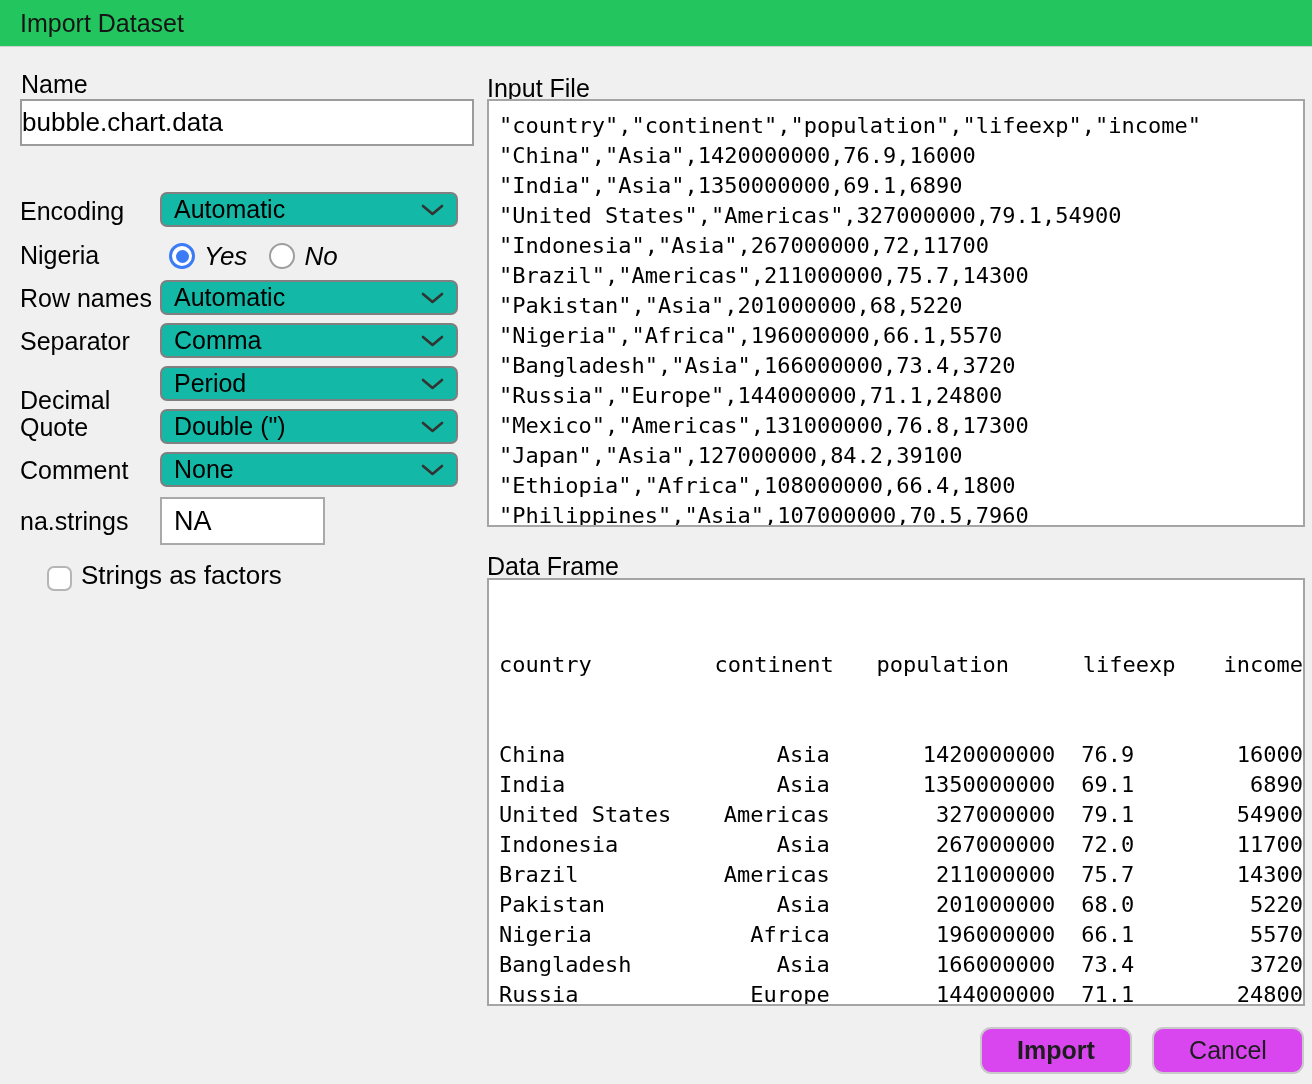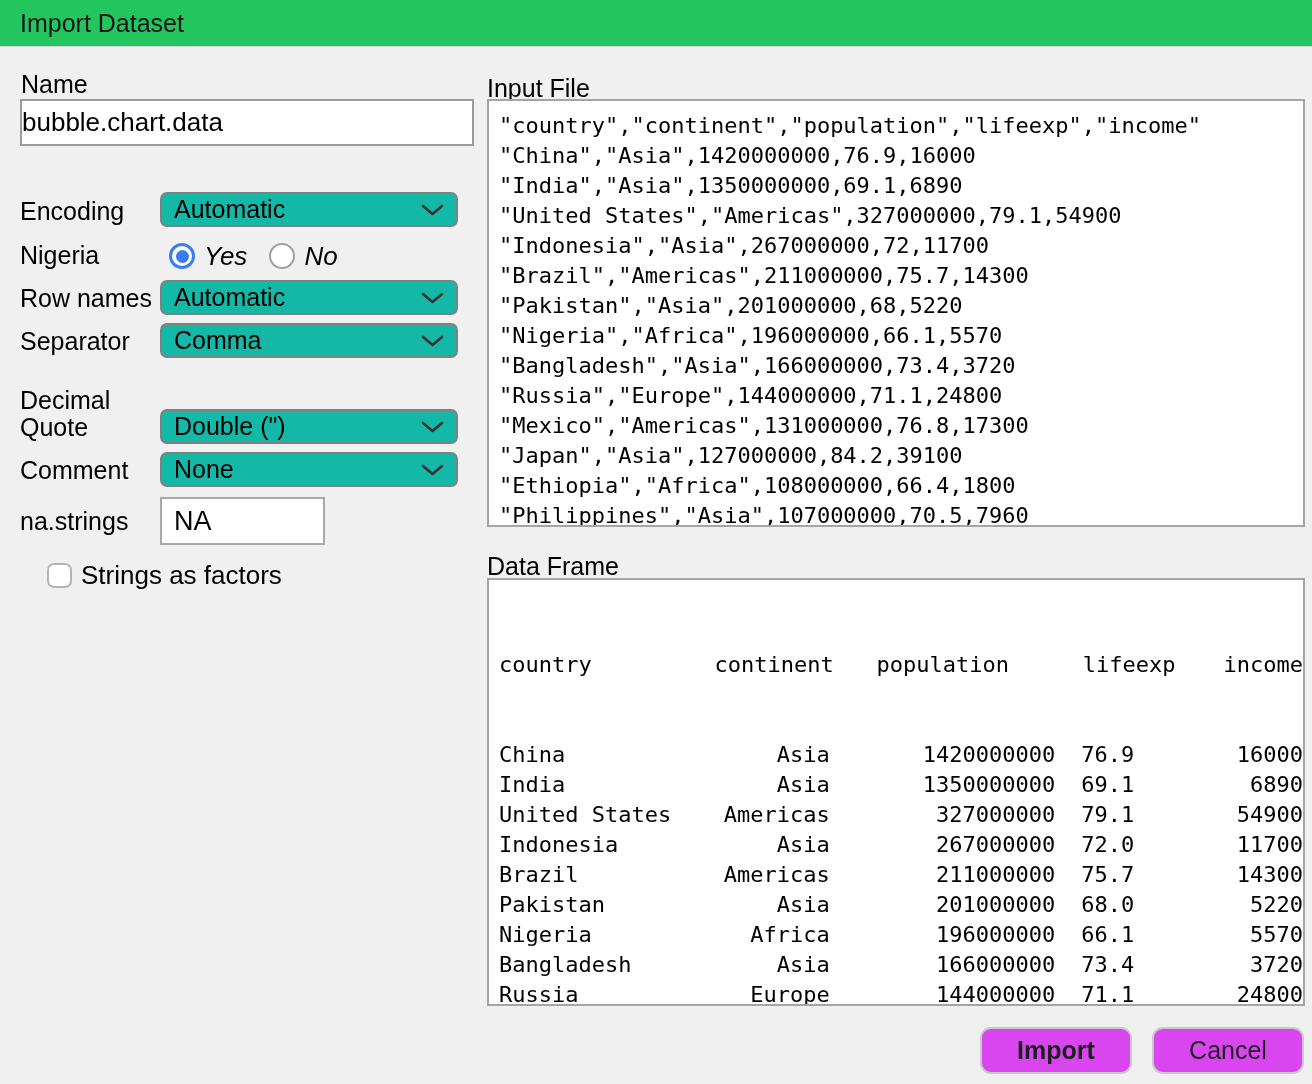--- a/index.html
+++ b/index.html
@@ -32,21 +32,21 @@
   .radio.checked::after{content:"";width:13px;height:13px;border-radius:50%;background:var(--accent,#3b7cf6);}
   .radio-label{font-size:26px;margin-left:9px;color:#000;font-style:italic;}
   .radio-gap{width:22px;}
 
   
   .na-input{position:absolute;left:160px;top:497px;width:165px;height:48px;box-sizing:border-box;
     border:2px solid #a9a9a9;background:#fff;font-size:27px;font-family:"Liberation Sans",sans-serif;
     padding:0 12px;color:#000;outline:none;}
 
   
-  .checkbox-row{position:absolute;left:27px;top:560px;display:flex;align-items:center;padding-left:20px;}
+  .checkbox-row{position:absolute;left:27px;top:560px;display:flex;align-items:flex-end;padding-left:20px;}
   .checkbox{width:25px;height:25px;border:2px solid #b5b5b5;border-radius:7px;background:#fff;
     box-sizing:border-box;}
   .checkbox-label{font-size:26px;margin-left:9px;color:#000;}
 
   
   .mono-box{position:absolute;left:487px;width:818px;height:428px;border:2px solid #a5a5a5;
     background:#fff;box-sizing:border-box;overflow:hidden;padding:10px 0 0 10px;
     font-family:"DejaVu Sans Mono","Liberation Mono",monospace;font-size:22px;line-height:30px;
     color:#000;white-space:pre;}
   .mono-line{height:30px;}
@@ -111,20 +111,28 @@
   <div class="select" style="top:323px">
     <span>Comma</span>
     <span class="chev">
       <svg width="23" height="14" viewBox="0 0 23 14">
           <polyline points="2,3 11.5,11 21,3" fill="none" stroke="#333" stroke-width="2.6" stroke-linecap="round" stroke-linejoin="round"></polyline>
         </svg>
     </span>
   </div>
 
   <div class="label" style="left:20px;top:386px">Decimal</div>
+  <div class="select" style="top:366px">
+    <span>Period</span>
+    <span class="chev">
+      <svg width="23" height="14" viewBox="0 0 23 14">
+          <polyline points="2,3 11.5,11 21,3" fill="none" stroke="#333" stroke-width="2.6" stroke-linecap="round" stroke-linejoin="round"></polyline>
+        </svg>
+    </span>
+  </div>
 
   <div class="label" style="left:20px;top:413px">Quote</div>
   <div class="select" style="top:409px">
     <span>Double (")</span>
     <span class="chev">
       <svg width="23" height="14" viewBox="0 0 23 14">
           <polyline points="2,3 11.5,11 21,3" fill="none" stroke="#333" stroke-width="2.6" stroke-linecap="round" stroke-linejoin="round"></polyline>
         </svg>
     </span>
   </div>

